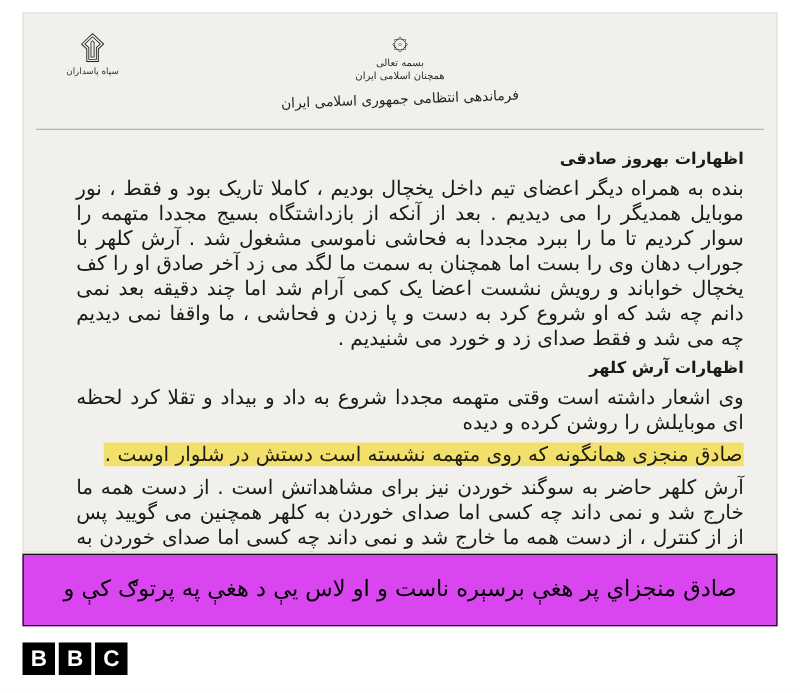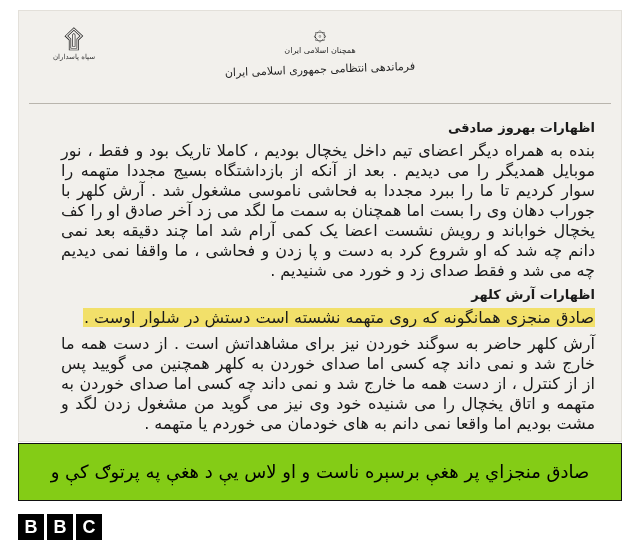--- a/index.html
+++ b/index.html
@@ -138,21 +138,21 @@
     -webkit-box-decoration-break: clone;
   }
 
   
   .caption-bar {
     position: absolute;
     left: 18px;
     top: 443px;
     width: 604px;
     height: 58px;
-    background: #84cc16;
+    background: #d946ef;
     border: 1px solid #111111;
     box-sizing: border-box;
     display: flex;
     align-items: center;
     justify-content: center;
     direction: rtl;
   }
   .caption-text {
     font-size: 18px;
     color: #000000;
@@ -187,36 +187,38 @@
 
 <div class="page">
 
   <div class="doc">
 
     <div class="letterhead">
 
 
       <div class="lh-center">
         <div class="emblem">۞</div>
+        <div class="lh-center-line">بسمه تعالی</div>
         <div class="lh-center-line">همچنان اسلامی ایران</div>
         <div class="lh-script">فرماندهی انتظامی جمهوری اسلامی ایران</div>
       </div>
 
       <div class="lh-right-seal">
         <div class="seal-mark">۩</div>
         <div class="seal-caption">سپاه پاسداران</div>
       </div>
     </div>
 
     <div class="doc-body">
 
       <div class="section-title">اظهارات بهروز صادقی</div>
       <p class="para">بنده به همراه دیگر اعضای تیم داخل یخچال بودیم ، کاملا تاریک بود و فقط ، نور موبایل همدیگر را می دیدیم . بعد از آنکه از بازداشتگاه بسیج مجددا متهمه را سوار کردیم تا ما را ببرد مجددا به فحاشی ناموسی مشغول شد . آرش کلهر با جوراب دهان وی را بست اما همچنان به سمت ما لگد می زد آخر صادق او را کف یخچال خواباند و رویش نشست اعضا یک کمی آرام شد اما چند دقیقه بعد نمی دانم چه شد که او شروع کرد به دست و پا زدن و فحاشی ، ما واقفا نمی دیدیم چه می شد و فقط صدای زد و خورد می شنیدیم .</p>
 
       <div class="section-title">اظهارات آرش کلهر</div>
+      <p class="para">وی اشعار داشته است وقتی متهمه مجددا شروع به داد و بیداد و تقلا کرد لحظه ای موبایلش را روشن کرده و دیده</p>
       <p class="para"><span class="hl">صادق منجزی همانگونه که روی متهمه نشسته است دستش در شلوار اوست .</span></p>
       <p class="para">آرش کلهر حاضر به سوگند خوردن نیز برای مشاهداتش است . از دست همه ما خارج شد و نمی داند چه کسی اما صدای خوردن به کلهر همچنین می گویید پس از از کنترل ، از دست همه ما خارج شد و نمی داند چه کسی اما صدای خوردن به متهمه و اتاق یخچال را می شنیده خود وی نیز می گوید من مشغول زدن لگد و مشت بودیم اما واقعا نمی دانم به های خودمان می خوردم یا متهمه .</p>
 
     </div>
   </div>
 
   <div class="caption-bar">
     <div class="caption-text">صادق منجزاي پر هغې برسېره ناست و او لاس يې د هغې په پرتوګ کې و</div>
   </div>
 

